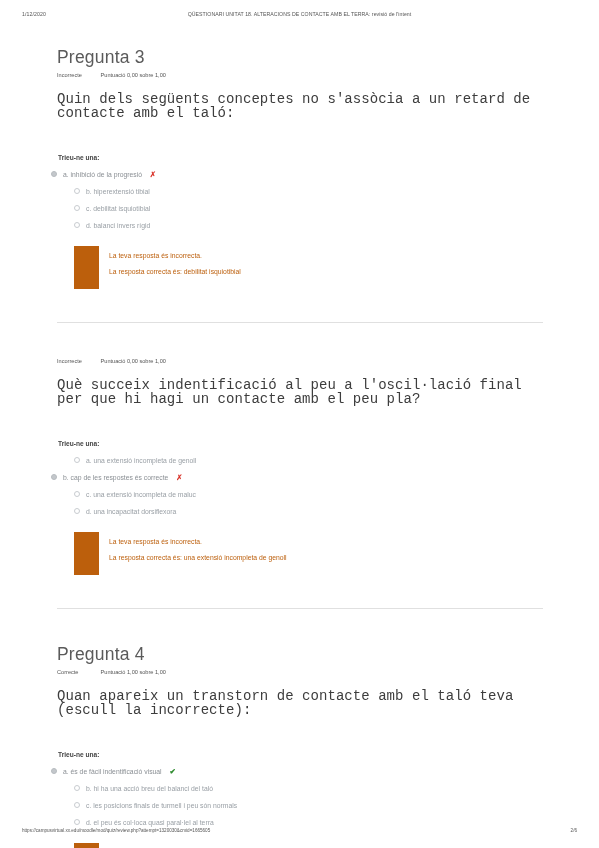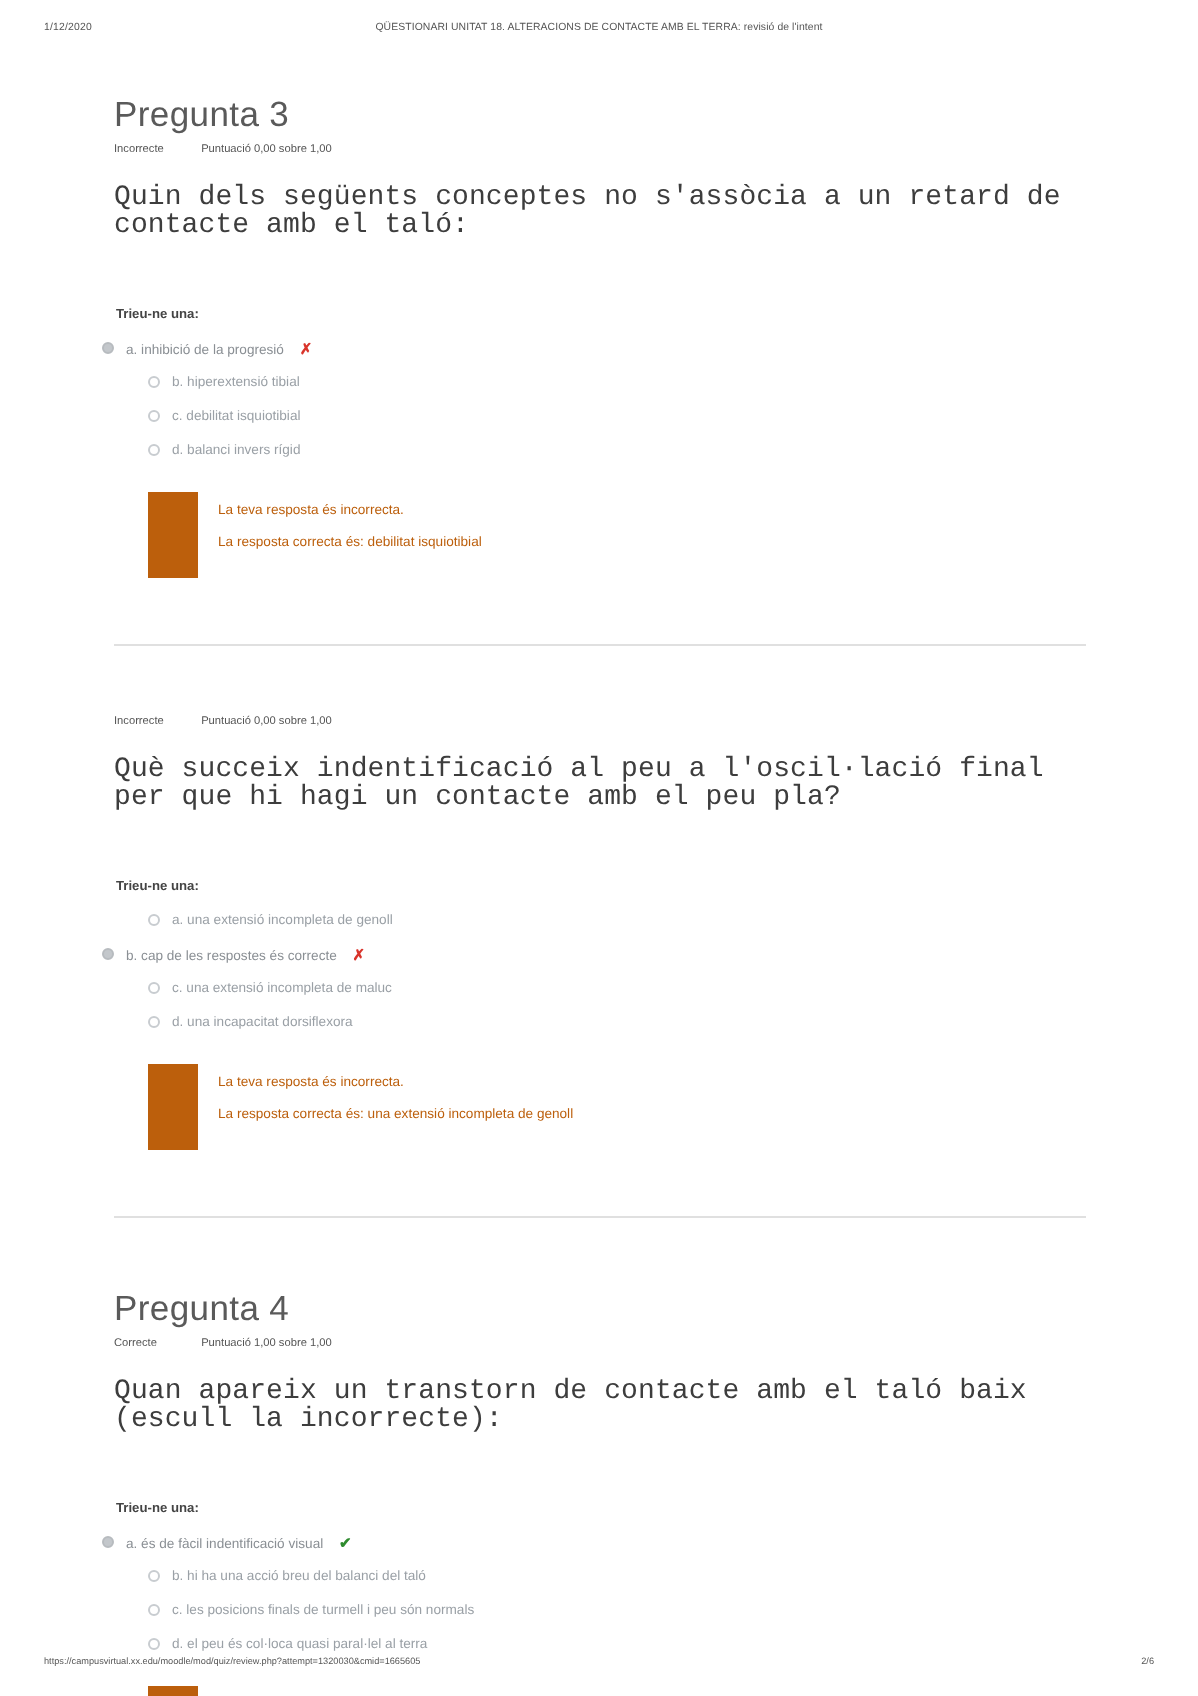--- a/index.html
+++ b/index.html
@@ -179,21 +179,21 @@
     <div class="sp-a"></div>
     <div class="divider"></div>
     <div class="sp-b"></div>
 
     <div class="question-block">
       <div class="q-title">Pregunta 4</div>
       <div class="q-meta">
         <span class="state">Correcte</span>
         <span class="grade">Puntuació 1,00 sobre 1,00</span>
       </div>
-      <div class="q-text">Quan apareix un transtorn de contacte amb el taló baix (escull la incorrecte):</div>
+      <div class="q-text">Quan apareix un transtorn de contacte amb el taló teva (escull la incorrecte):</div>
 
       <div class="answers">
         <div class="ans-label">Trieu-ne una:</div>
 
         <div class="ans-row selected">
           <span class="radio checked"></span>
           <span class="ans-text">a. és de fàcil indentificació visual</span>
           <span class="mark right">✔</span>
         </div>
         <div class="ans-row">

